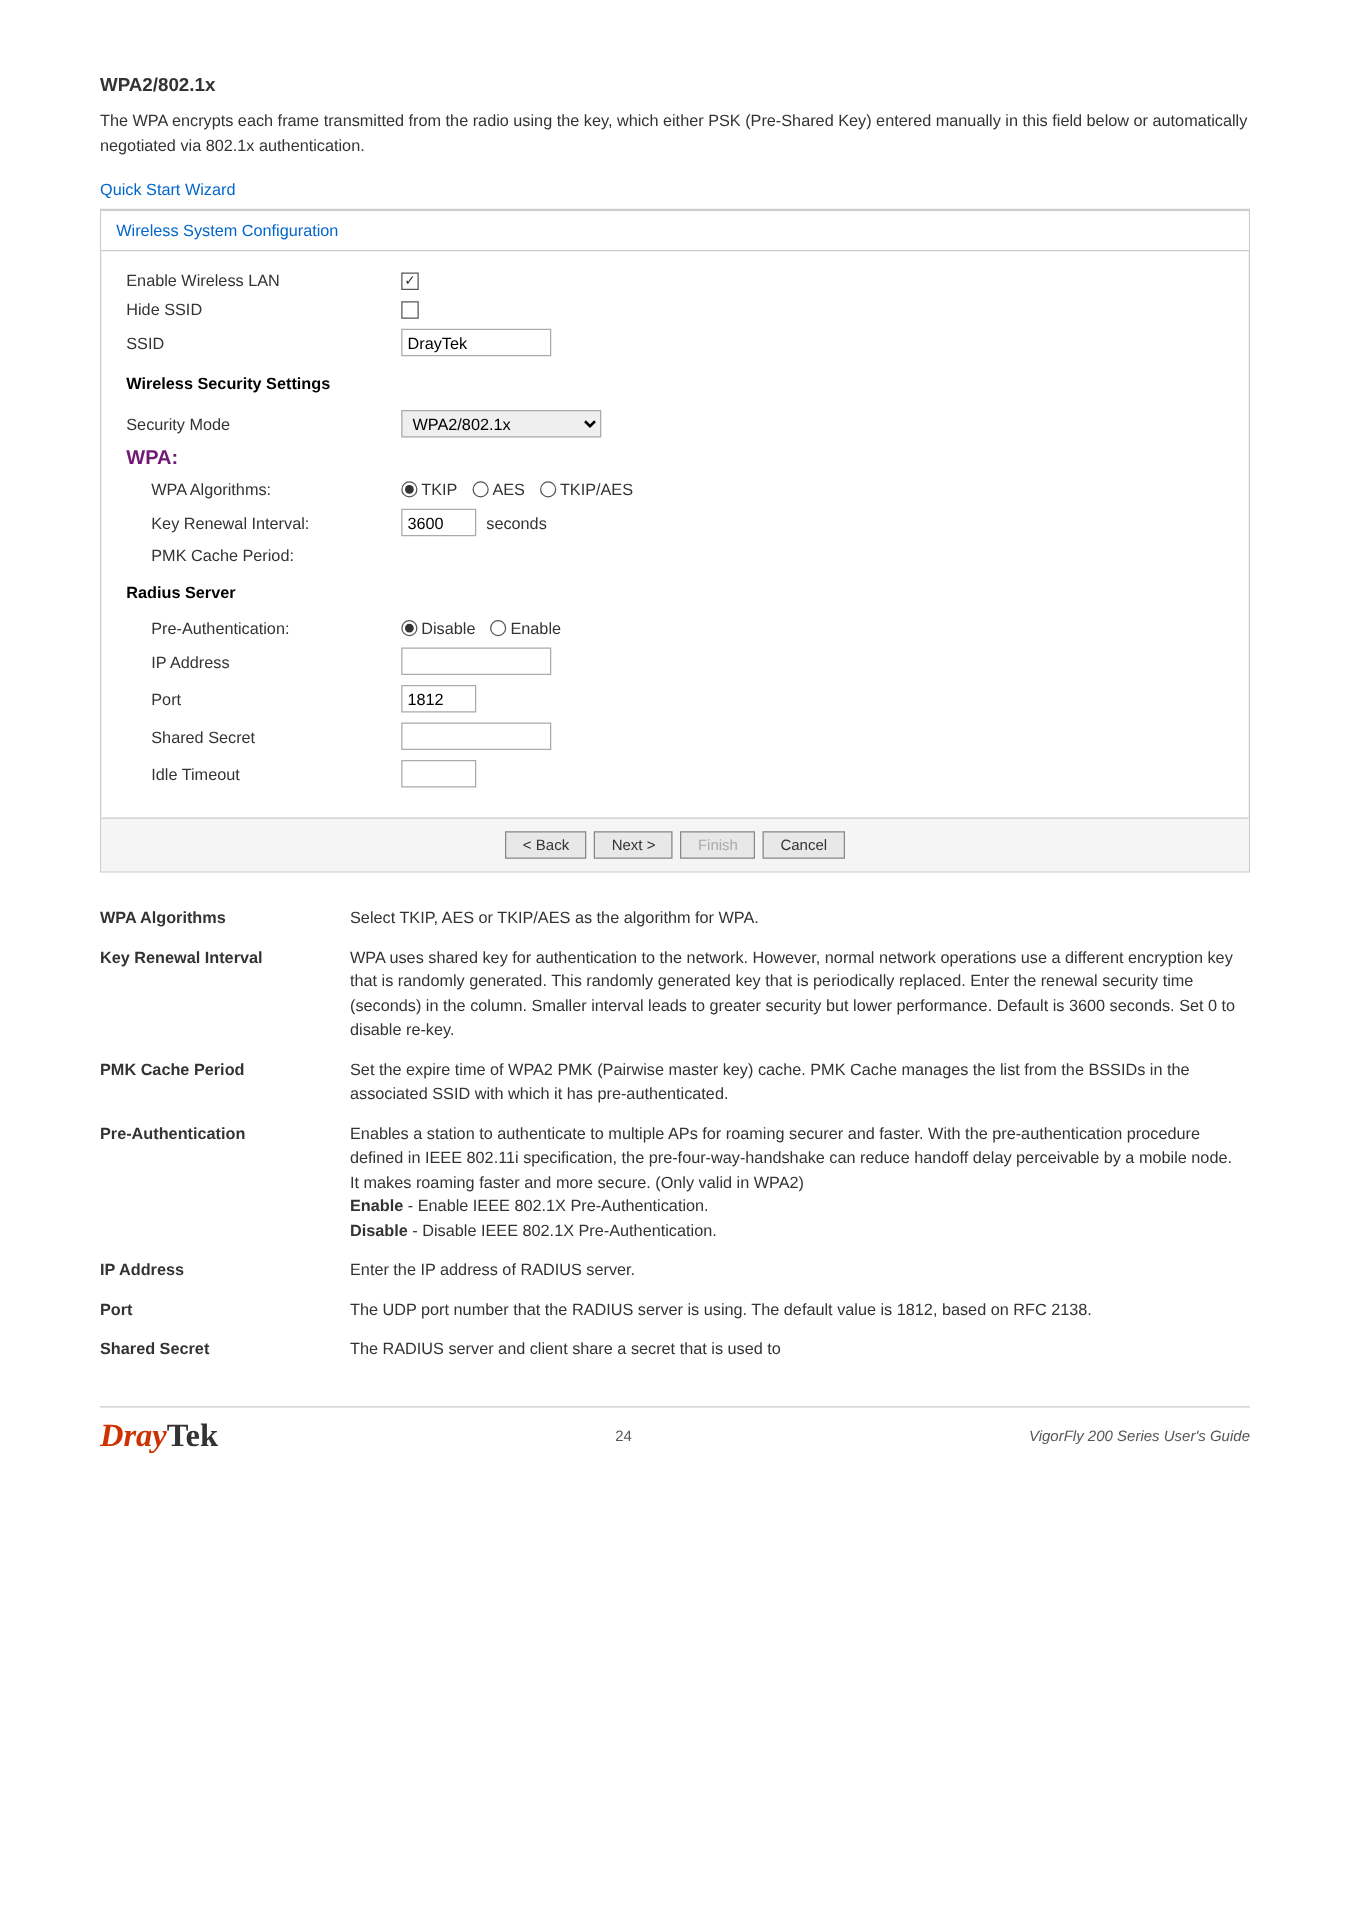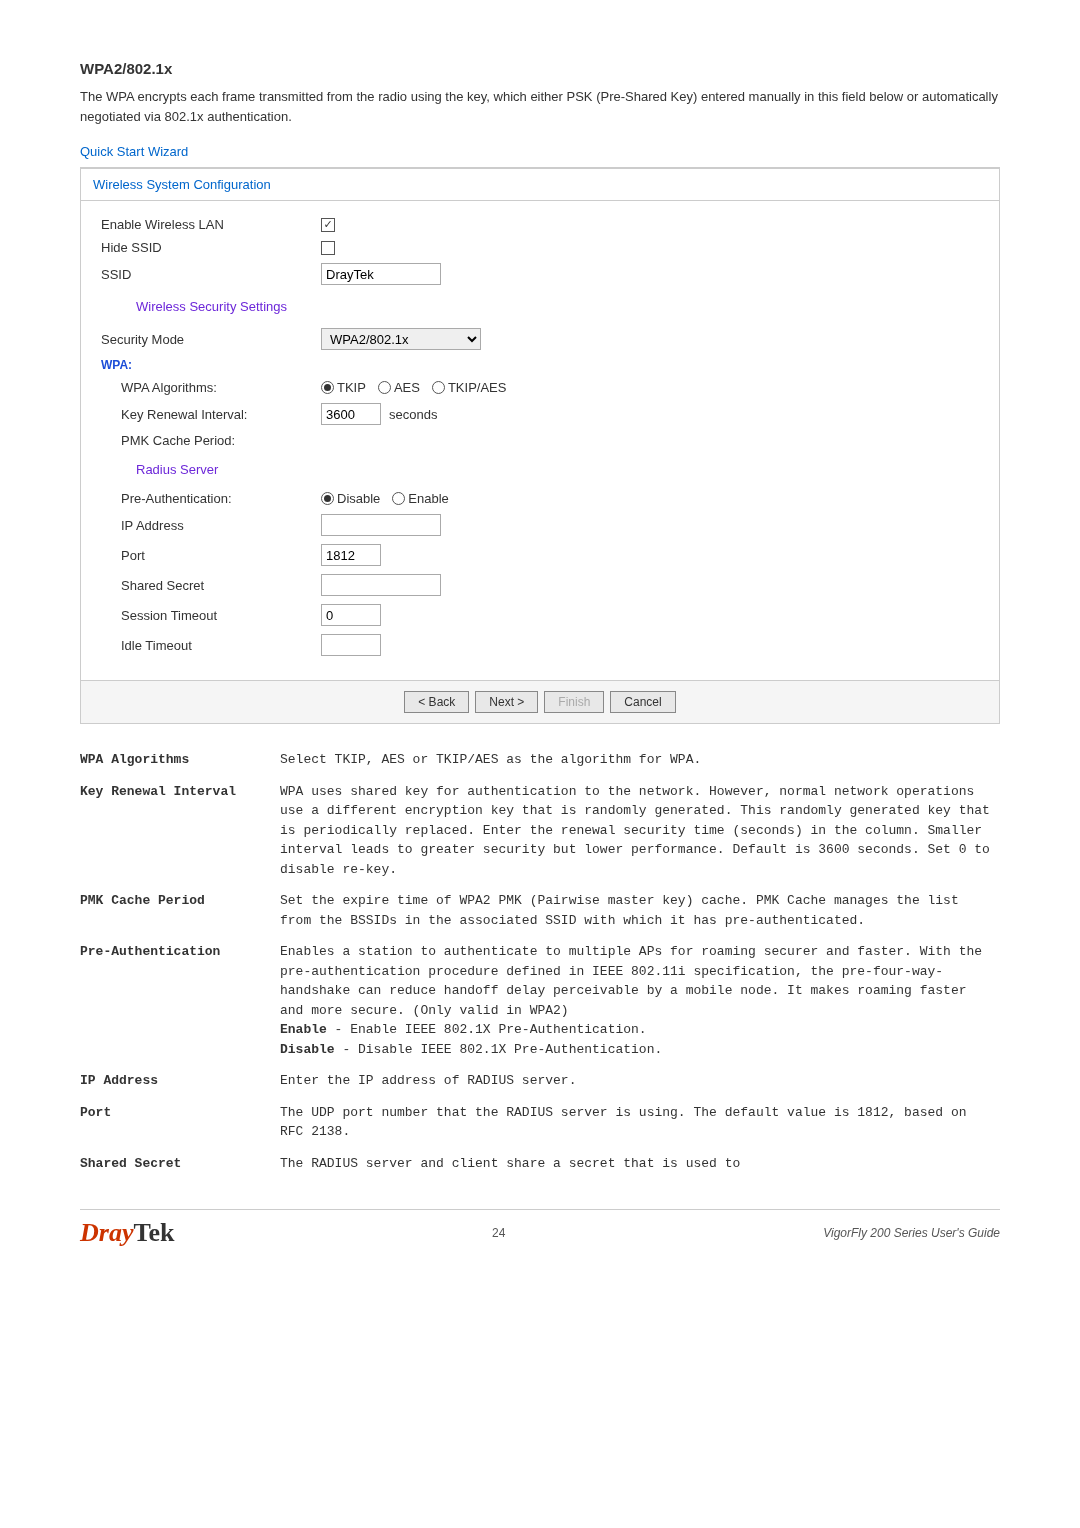--- a/index.html
+++ b/index.html
@@ -61,27 +61,26 @@
     }
 
     .form-label {
       width: 220px;
       font-size: 13px;
       color: #333;
       flex-shrink: 0;
     }
 
     .section-label {
-      color: #6d28d9;
-      font-weight: normal;
+      color: #000000;
+      font-weight: bold;
       font-size: 13px;
       margin-top: 6px;
       margin-bottom: 6px;
       display: block;
-      margin-left: 35px;
     }
 
     .form-control-area {
       flex: 1;
       display: flex;
       align-items: center;
       gap: 8px;
     }
 
     input[type="text"],
@@ -185,21 +184,20 @@
     .btn.disabled {
       color: #aaa;
       cursor: default;
     }
 
     
     .desc-table {
       width: 100%;
       border-collapse: collapse;
       margin-bottom: 20px;
-      font-family: Liberation Mono, monospace;
     }
 
     .desc-table td {
       vertical-align: top;
       padding: 6px 10px 6px 0;
       font-size: 13px;
       line-height: 1.5;
     }
 
     .desc-table td:first-child {
@@ -238,23 +236,23 @@
       color: #555;
     }
 
     .guide-title {
       font-size: 12px;
       color: #555;
       font-style: italic;
     }
 
     .wpa-section-label {
-      color: #1d4ed8;
-      font-weight: bold;
-      font-size: 12px;
+      color: #701a75;
+      font-weight: bold;
+      font-size: 16px;
     }
   </style>
 </head>
 <body>
 
 <h2 class="page-title">WPA2/802.1x</h2>
 
 <p class="intro-text">The WPA encrypts each frame transmitted from the radio using the key, which either PSK (Pre-Shared Key) entered manually in this field below or automatically negotiated via 802.1x authentication.</p>
 
 <a class="quick-start-link" href="#">Quick Start Wizard</a>
@@ -373,26 +371,20 @@
       </div>
     </div>
 
     <div class="form-row">
       <div class="form-label" style="padding-left:20px;">Shared Secret</div>
       <div class="form-control-area">
         <input type="text" class="medium" value="" style="">
       </div>
     </div>
 
-    <div class="form-row">
-      <div class="form-label" style="padding-left:20px;">Session Timeout</div>
-      <div class="form-control-area">
-        <input type="text" class="small" value="0" style="">
-      </div>
-    </div>
 
     <div class="form-row">
       <div class="form-label" style="padding-left:20px;">Idle Timeout</div>
       <div class="form-control-area">
         <input type="text" class="small" value="" style="">
       </div>
     </div>
 
   </div>
 

